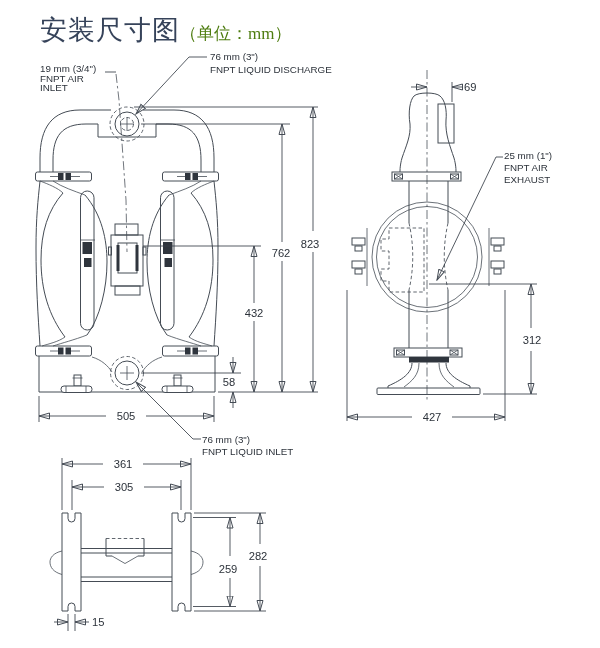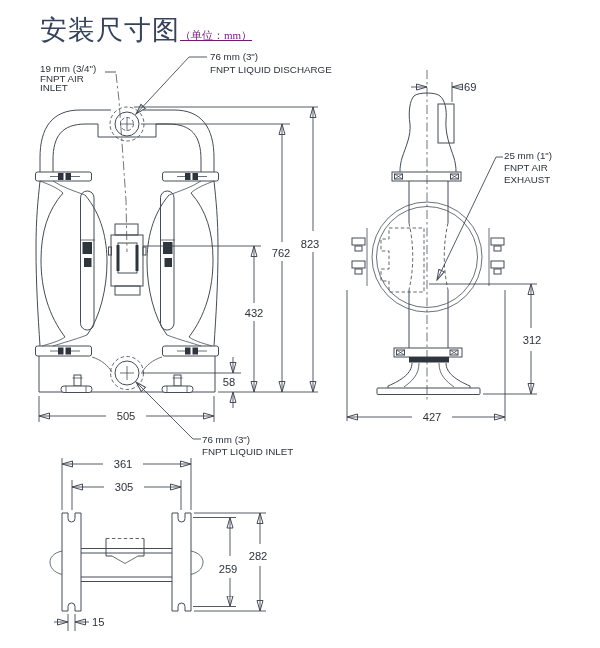--- a/index.html
+++ b/index.html
@@ -1,21 +1,21 @@
 <!DOCTYPE html>
 <html><head>
 <meta charset="utf-8">
 <style>
   html,body{margin:0;padding:0;background:#ffffff;}
   body{width:600px;height:648px;position:relative;overflow:hidden;
        font-family:"Liberation Sans",sans-serif;}
   .title{position:absolute;left:40px;top:12px;white-space:nowrap;
          font-family:"Liberation Serif","DejaVu Serif",serif;
          color:#36435a;font-size:27px;letter-spacing:1px;}
-  .title .unit{font-size:11px;letter-spacing:0;color:#701a75;text-decoration:underline;}
+  .title .unit{font-size:17px;letter-spacing:0;color:#4d7c0f;}
   svg{position:absolute;left:0;top:0;}
   svg path,svg rect,svg circle,svg line,svg polyline{
       fill:none;stroke:#454c55;stroke-width:1;}
   .thin{stroke-width:0.8;}
   .dk{fill:#2f353d;stroke:none;}
   .dash{stroke-dasharray:3.5 2.4;stroke-width:0.85;}
   .cl{stroke-dasharray:9 3 2.5 3;stroke-width:0.8;stroke:#4c535c;}
   .dim{stroke:#383f48;stroke-width:0.85;}
   .wfill{fill:#ffffff;}
   text{fill:#2d333b;stroke:none;font-family:"Liberation Sans",sans-serif;}

